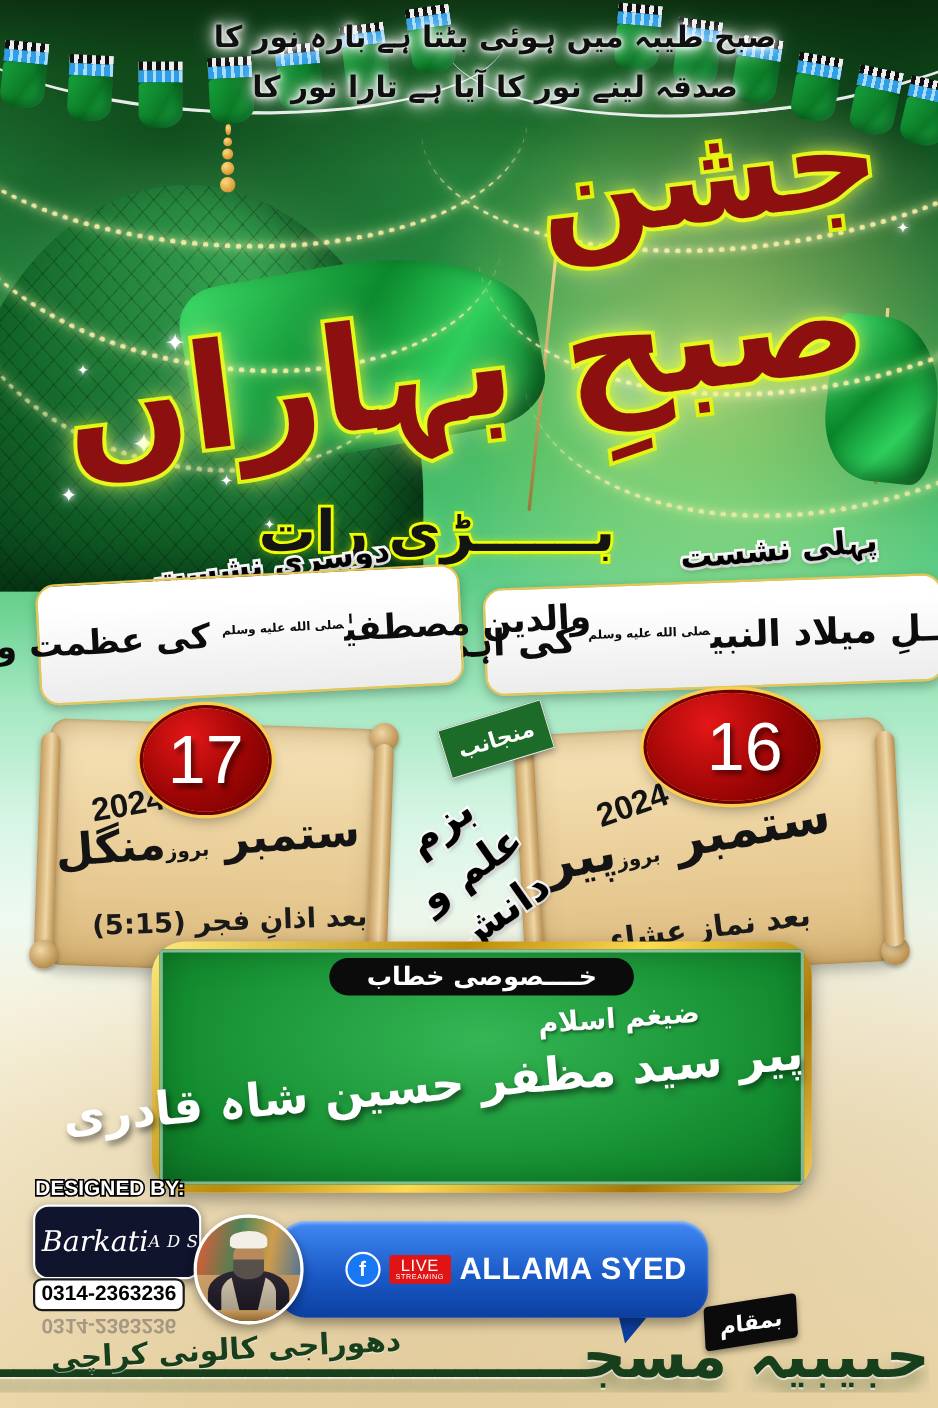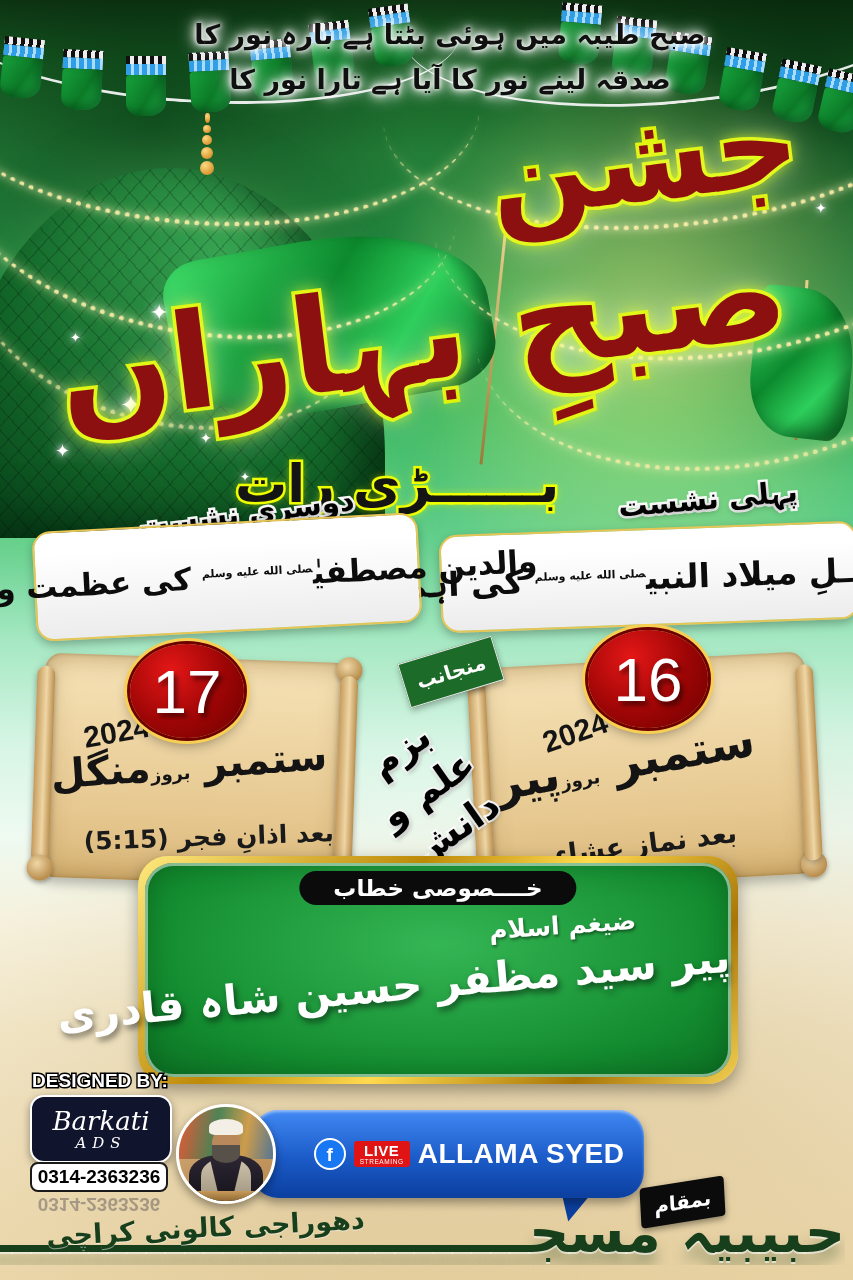--- a/index.html
+++ b/index.html
@@ -105,57 +105,57 @@
     font-size:20px;font-weight:bold;direction:rtl;box-shadow:0 3px 6px rgba(0,0,0,.3);}
   .org-col{left:348px;top:700px;width:160px;height:180px;transform:rotate(-35deg);
     display:flex;flex-direction:column;align-items:center;justify-content:center;gap:0px;}
   .org-col div{font-size:37px;font-weight:bold;color:#000;direction:rtl;line-height:48px;
     -webkit-text-stroke:4px #fff;paint-order:stroke fill;text-shadow:0 2px 5px rgba(0,0,0,.3);}
 
   
   .banner-frame{left:138px;top:856px;width:600px;height:228px;border-radius:30px;padding:7px;box-sizing:border-box;
     background:linear-gradient(135deg,#ffe97d,#bd8a08 35%,#ffd94e 55%,#a87607 80%,#f3cf52);
     box-shadow:0 6px 16px rgba(0,0,0,.35);}
-  .banner-inner{width:100%;height:100%;border-radius:28px;position:relative;
+  .banner-inner{width:100%;height:100%;border-radius:4px;position:relative;
     background:radial-gradient(ellipse at 50% 38%,#35b655,#148d30 68%,#0c7124);
     box-shadow:inset 0 0 0 3px rgba(255,255,255,.5),inset 0 0 30px rgba(0,60,15,.4);}
   .special-pill{position:absolute;left:50%;top:8px;transform:translateX(-50%);background:#0b0b0b;color:#fff;
     border-radius:20px;padding:4px 34px;font-size:23px;font-weight:bold;direction:rtl;white-space:nowrap;}
   .honorific{position:absolute;right:95px;top:48px;color:#fff;font-size:25px;font-weight:bold;direction:rtl;
     transform:rotate(-4deg);text-shadow:1px 2px 3px rgba(0,0,0,.45);}
   .speaker-name{position:absolute;left:0;top:95px;width:100%;text-align:center;color:#fff;font-weight:bold;
     font-size:42px;direction:rtl;transform:rotate(-5deg);white-space:nowrap;
     text-shadow:2px 4px 6px rgba(0,0,0,.5);}
 
   
   .designed-label{left:30px;top:1070px;width:140px;text-align:center;color:#fff;font-weight:bold;font-size:19px;
     font-family:"Liberation Sans",sans-serif;-webkit-text-stroke:3px #000;paint-order:stroke fill;}
   .designer-box{left:30px;top:1095px;width:138px;height:64px;background:#10142c;border:2px solid #fff;
-    border-radius:14px;box-shadow:0 3px 8px rgba(0,0,0,.4);display:flex;flex-direction:column;align-items:center;justify-content:center;}
+    border-radius:14px;box-shadow:0 3px 8px rgba(0,0,0,.4);display:flex;flex-direction:row;align-items:center;justify-content:center;padding-left:11px;}
   .designer-name{color:#fff;font-family:"DejaVu Serif",serif;font-style:italic;font-size:26px;line-height:28px;}
   .designer-sub{color:#fff;font-family:"DejaVu Serif",serif;font-style:italic;font-size:15px;letter-spacing:6px;line-height:16px;}
   .phone-pill{left:30px;top:1162px;width:138px;height:30px;background:#fff;border:2px solid #1a1a1a;border-radius:8px;
     display:flex;align-items:center;justify-content:center;font-family:"Liberation Sans",sans-serif;
     font-weight:bold;font-size:19px;color:#000;box-sizing:border-box;}
   .phone-reflection{left:30px;top:1193px;width:138px;text-align:center;transform:scaleY(-1);color:rgba(10,10,40,.3);
     font-family:"Liberation Sans",sans-serif;font-weight:bold;font-size:19px;}
 
   
   .live-bar{left:252px;top:1110px;width:392px;height:88px;border-radius:26px;
     background:linear-gradient(180deg,#4189f4,#1b5bc8 55%,#0b3f9f);
     box-shadow:0 5px 10px rgba(0,0,0,.35),inset 0 2px 3px rgba(255,255,255,.45);
     display:flex;flex-direction:column;align-items:center;justify-content:center;padding-left:42px;box-sizing:border-box;
     font-family:"Liberation Sans",sans-serif;color:#fff;}
   .bar-tail{left:560px;top:1196px;width:0;height:0;border-left:10px solid transparent;border-right:16px solid transparent;
     border-top:26px solid #0b3f9f;transform:rotate(8deg);}
   .live-row{display:flex;align-items:center;gap:8px;}
   .fb-icon{width:28px;height:28px;border-radius:50%;background:#1877f2;border:2px solid #fff;color:#fff;
     display:flex;align-items:center;justify-content:center;font-weight:bold;font-size:19px;line-height:1;}
   .live-badge{background:#e01414;border-radius:3px;padding:2px 6px 1px;display:flex;flex-direction:column;align-items:center;line-height:1;}
-  .live-badge .lv{font-size:15px;font-weight:bold;letter-spacing:.5px;}
+  .live-badge .lv{font-size:15px;font-weight:normal;letter-spacing:.5px;}
   .live-badge .st{font-size:6.5px;letter-spacing:.6px;margin-top:1px;}
   .allama1{font-size:28px;font-weight:bold;letter-spacing:.5px;}
   .allama2{font-size:29px;font-weight:bold;letter-spacing:.5px;margin-top:2px;}
 
   
   .photo{left:176px;top:1104px;width:94px;height:94px;border-radius:50%;border:3px solid #fff;overflow:hidden;
     background:linear-gradient(160deg,#d8b07c,#b5854e);box-shadow:0 4px 10px rgba(0,0,0,.4);z-index:5;}
   .photo .bg1{position:absolute;left:0;top:0;width:100%;height:55%;
     background:linear-gradient(100deg,#c2512e 10%,#2d7a4f 40%,#cf9c45 70%,#3b6e9e);opacity:.8;}
   .photo .body{position:absolute;left:10px;top:48px;width:74px;height:50px;border-radius:40% 40% 8px 8px;
@@ -310,21 +310,21 @@
 
   <div class="scroll" style="left:480px;top:660px;width:330px;height:222px;transform:rotate(-3deg);">
     <div class="curl" style="left:-12px;top:-6px;"></div>
     <div class="curl" style="right:-12px;bottom:-4px;"></div>
     <div class="scroll-year" style="left:64px;top:52px;transform:rotate(-16deg);">2024</div>
     <div class="scroll-date" style="left:14px;top:74px;font-size:46px;transform:rotate(-7deg);">
       <span>ستمبر</span> <span class="broz">بروز</span><span>پیر</span>
     </div>
     <div class="scroll-time" style="left:70px;top:168px;font-size:27px;transform:rotate(-4deg);">بعد نماز عشاء</div>
   </div>
-  <div class="day-oval" style="left:588px;top:630px;width:120px;height:98px;">16</div>
+  <div class="day-oval" style="left:588px;top:630px;width:132px;height:98px;padding-left:23px;">16</div>
 
   <div class="scroll" style="left:42px;top:658px;width:305px;height:224px;transform:rotate(2deg);">
     <div class="curl" style="left:-12px;bottom:-4px;"></div>
     <div class="curl" style="right:-12px;top:-6px;"></div>
     <div class="scroll-year" style="left:40px;top:60px;transform:rotate(-12deg);">2024</div>
     <div class="scroll-date" style="left:8px;top:84px;font-size:40px;transform:rotate(-6deg);">
       <span>ستمبر</span> <span class="broz">بروز</span><span>منگل</span>
     </div>
     <div class="scroll-time" style="left:44px;top:164px;font-size:25px;transform:rotate(-4deg);">بعد اذانِ فجر (5:15)</div>
   </div>

